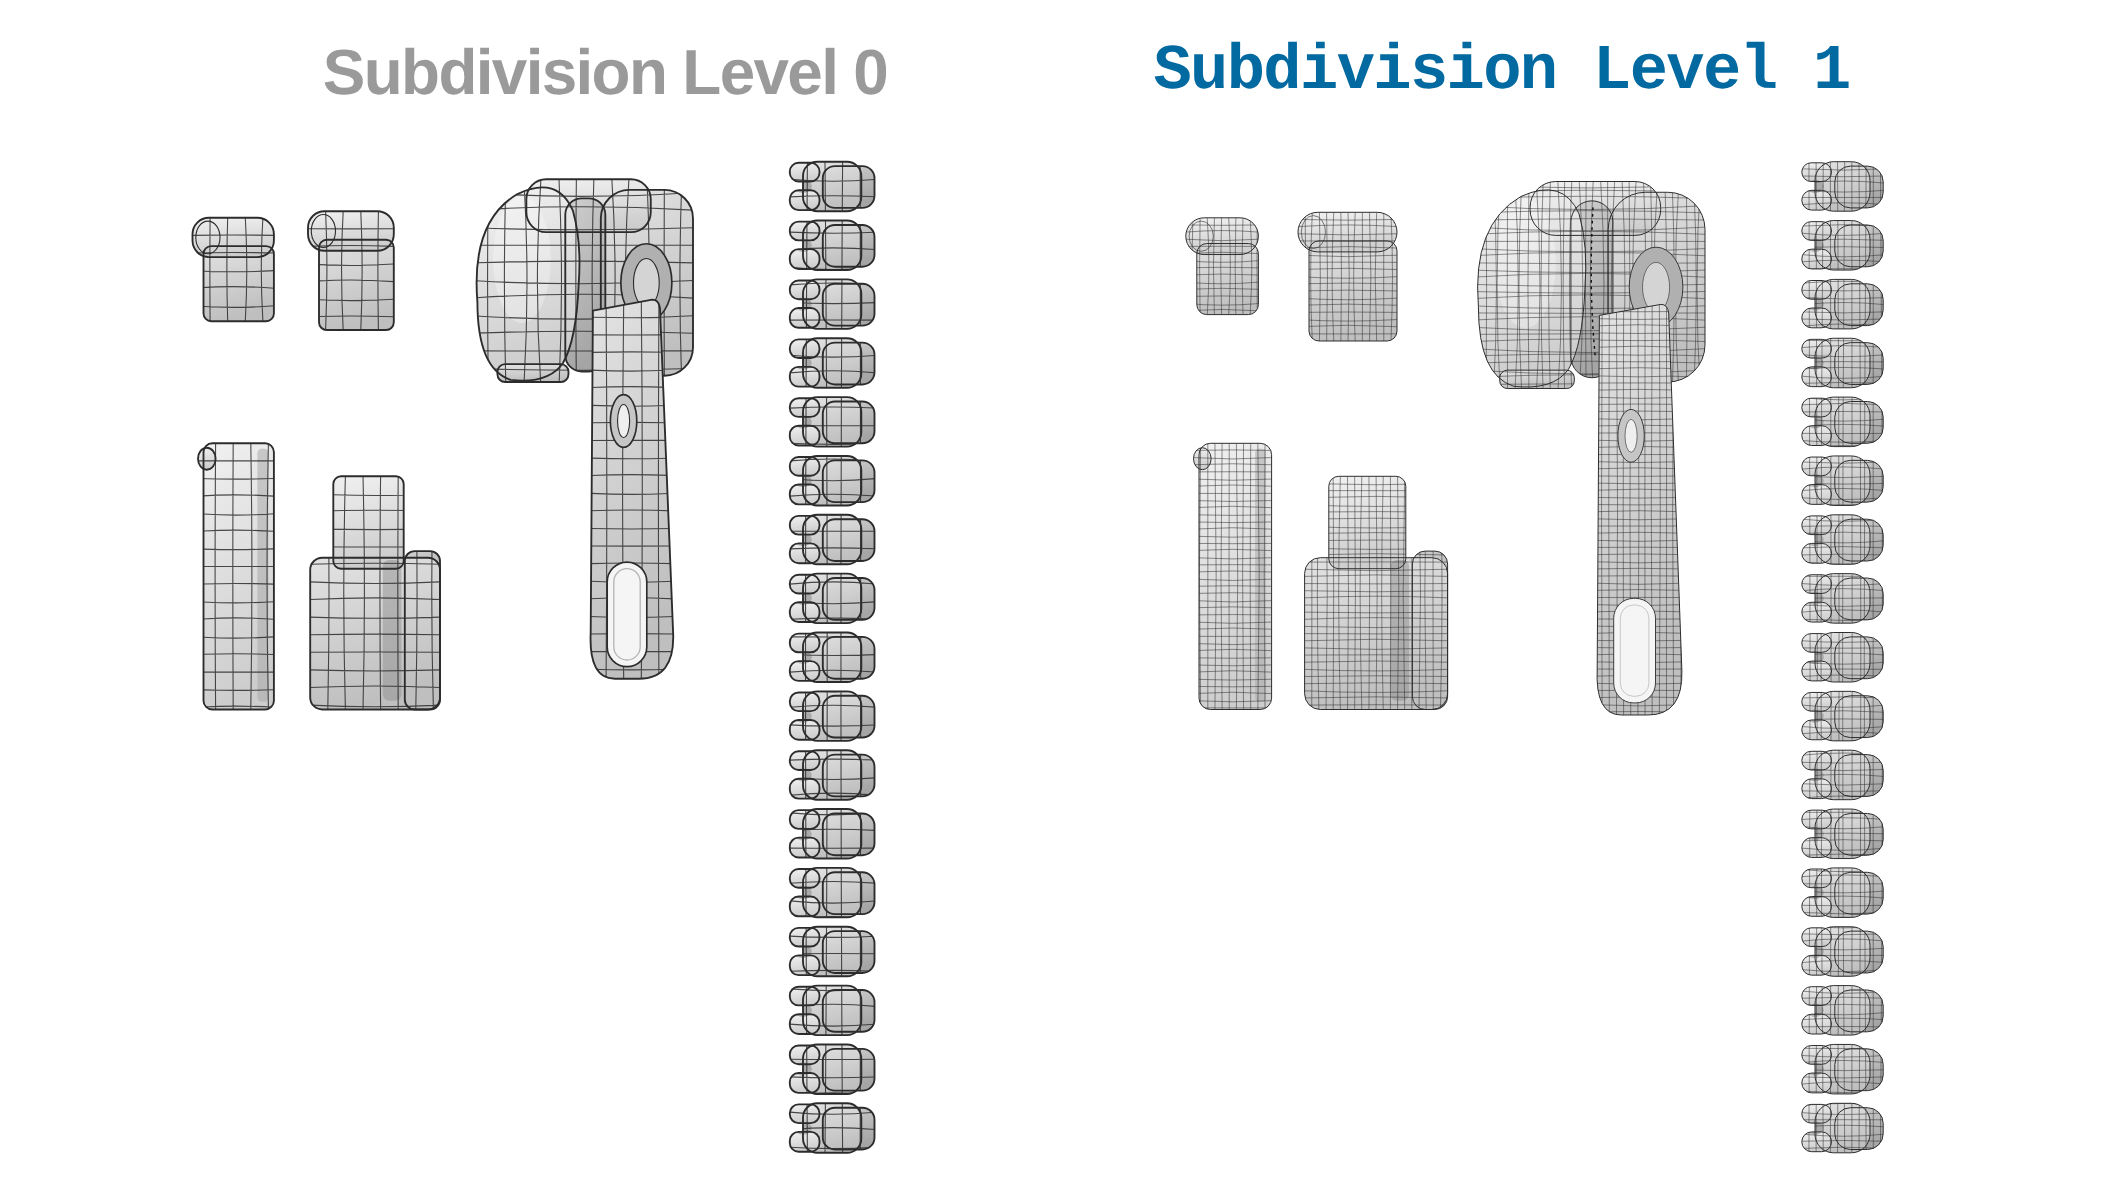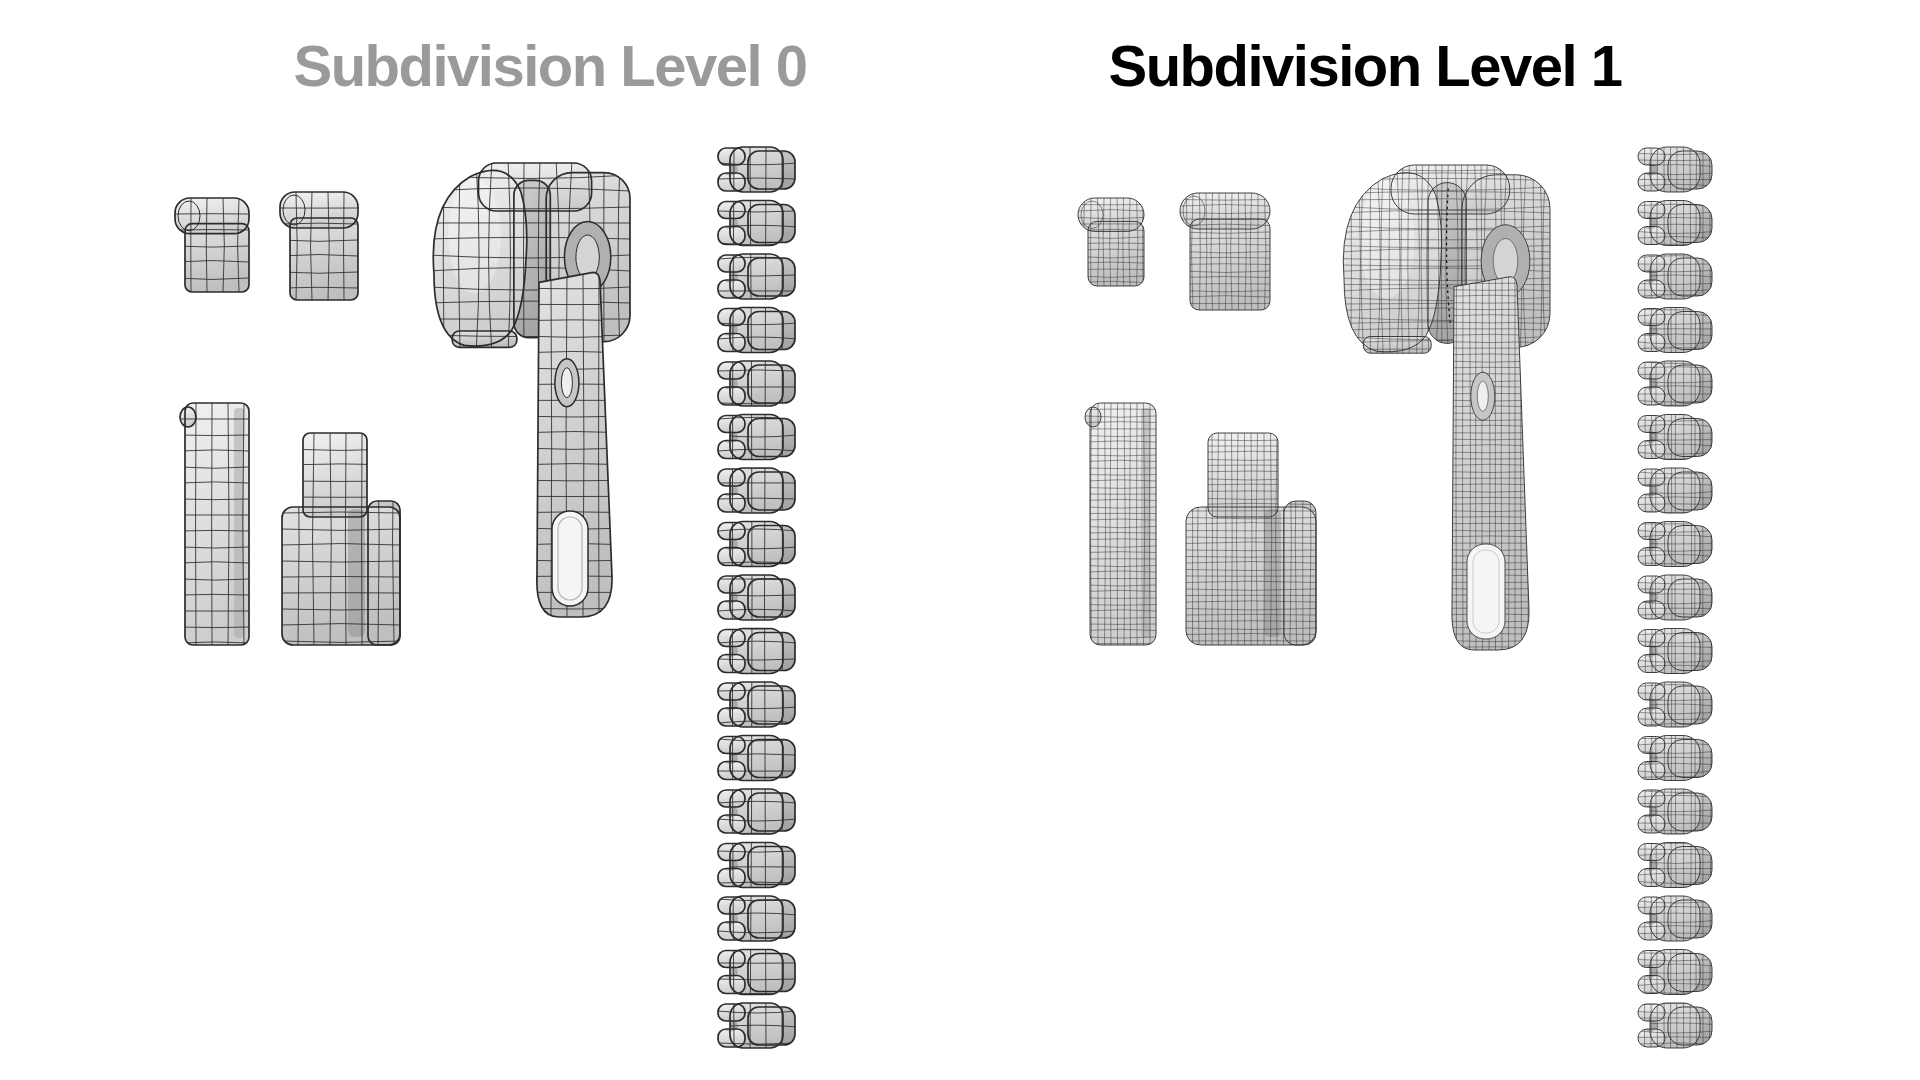--- a/index.html
+++ b/index.html
@@ -10,21 +10,21 @@
          color:#9a9a9a;white-space:nowrap;}
   .t0{left:135px;}
   .t1{left:950px;}
   #scene{position:absolute;left:0;top:0;width:1920px;height:1080px;}
 </style>
 </head>
 <body>
 
 <div class="stage" style="background: rgb(255, 255, 255);">
   <h1 class="title t0" style="color: rgb(154, 154, 154);">Subdivision Level 0</h1>
-  <h1 class="title t1" style="color: #000000;">Subdivision Level 1</h1>
+  <h1 class="title t1" style="color: #0369a1; font-family: Liberation Mono, monospace;">Subdivision Level 1</h1>
   <svg id="scene" viewBox="0 0 1920 1080" xmlns="http://www.w3.org/2000/svg">
       <defs>
 <linearGradient id="gL" x1="0" y1="0" x2="0.2" y2="1">
           <stop offset="0" stop-color="#f1f1f1"></stop>
           <stop offset="1" stop-color="#cdcdcd"></stop>
         </linearGradient>
 <linearGradient id="gM" x1="0" y1="0" x2="0.25" y2="1">
           <stop offset="0" stop-color="#e3e3e3"></stop>
           <stop offset="1" stop-color="#bfbfbf"></stop>
         </linearGradient>

